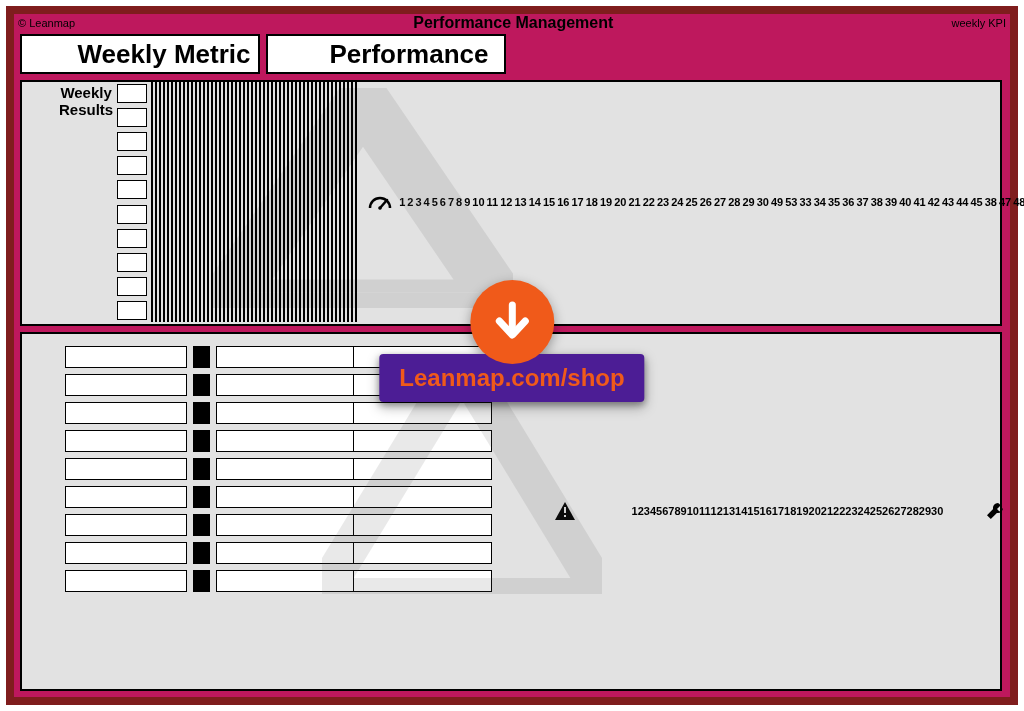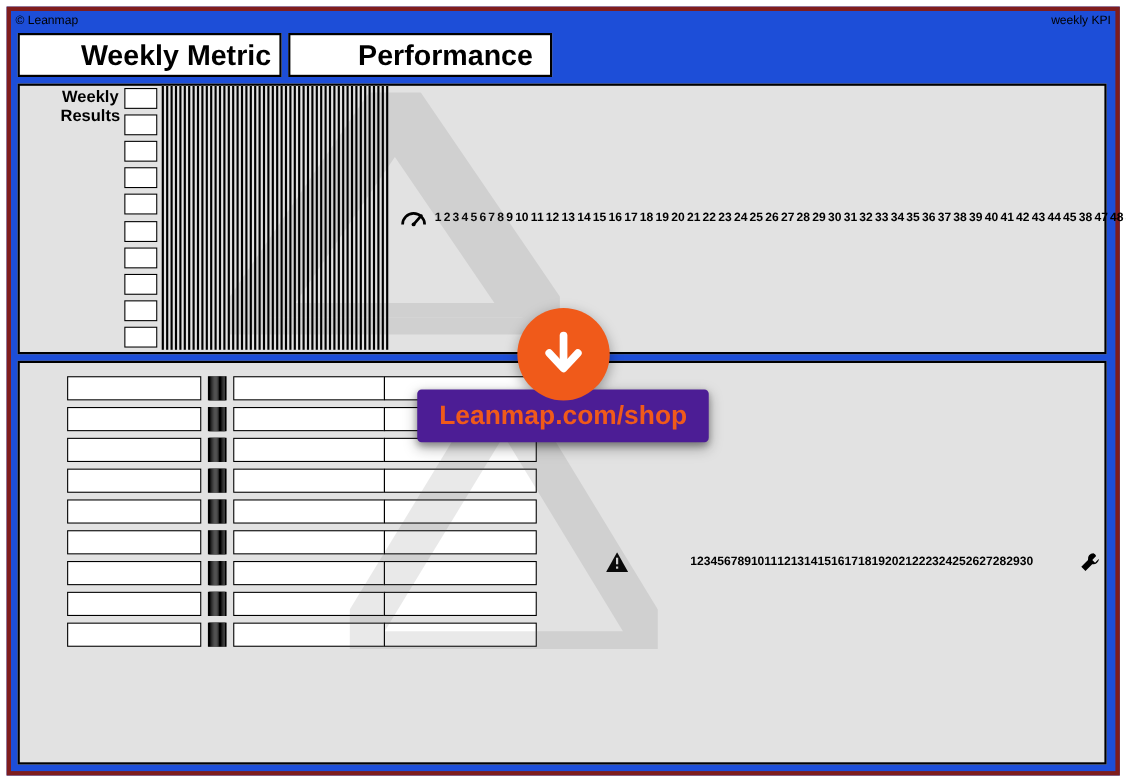--- a/index.html
+++ b/index.html
@@ -7,22 +7,22 @@
     font-family: Arial, Helvetica, sans-serif;
     background: #fff;
     width: 1024px;
     height: 711px;
     overflow: hidden;
     position: relative;
   }
   .sheet {
     position: absolute;
     inset: 6px;
-    border: 4px solid #7f1d1d;
-    background: #1d4ed8;
+    border: 8px solid #7f1d1d;
+    background: #be185d;
     display: flex;
     flex-direction: column;
   }
   
   .meta-row {
     display: flex;
     align-items: center;
     justify-content: space-between;
     font-size: 11px;
     padding: 2px 4px 0 4px;
@@ -246,20 +246,21 @@
 
   svg { display:block; }
 </style>
 </head>
 <body>
 
 <div class="sheet">
 
   <div class="meta-row">
     <span>© Leanmap</span>
+    <span class="center">Performance Management</span>
     <span>weekly KPI</span>
   </div>
 
   <div class="banners">
     <div class="banner left">Weekly Metric</div>
     <div class="banner right">Performance</div>
   </div>
 
   <div class="section" style="flex:0 0 auto;">
     <div class="title">Weekly Results</div>
@@ -367,22 +368,22 @@
           <span>21</span>
           <span>22</span>
           <span>23</span>
           <span>24</span>
           <span>25</span>
           <span>26</span>
           <span>27</span>
           <span>28</span>
           <span>29</span>
           <span>30</span>
-          <span>31</span>
-          <span>32</span>
+          <span>49</span>
+          <span>53</span>
           <span>33</span>
           <span>34</span>
           <span>35</span>
           <span>36</span>
           <span>37</span>
           <span>38</span>
           <span>39</span>
           <span>40</span>
           <span>41</span>
           <span>42</span>

